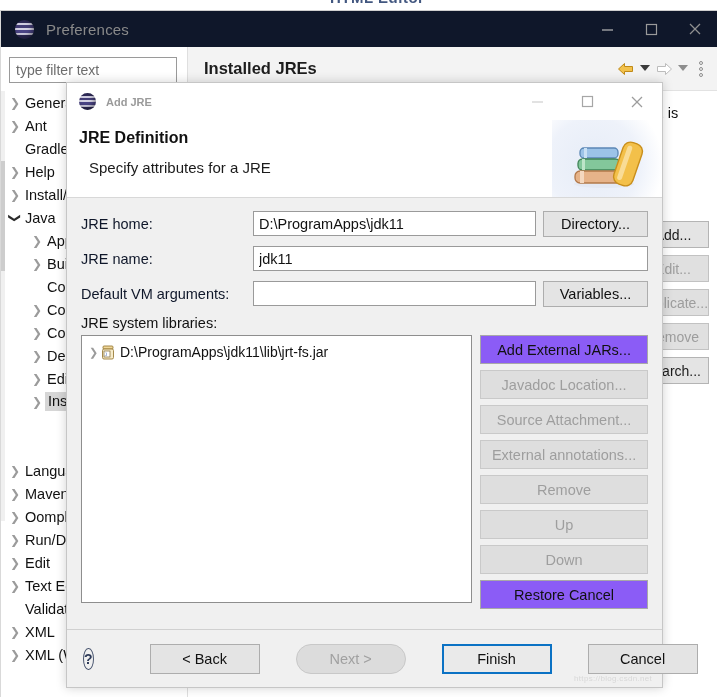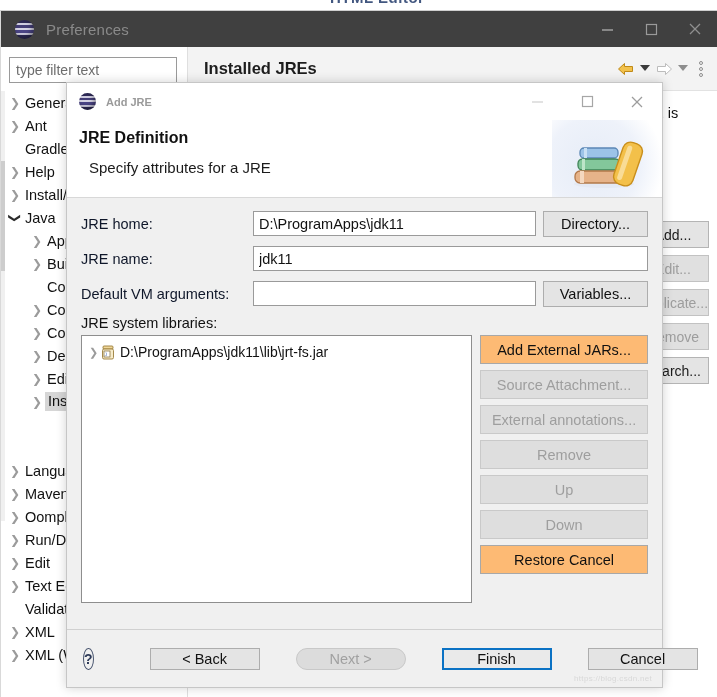--- a/index.html
+++ b/index.html
@@ -22,21 +22,21 @@
     white-space:nowrap; letter-spacing:.5px;
   }
   .top-strip .rule { position:absolute; left:0; top:10px; width:717px; height:1px; background:#cfcfcf; }
 
   
   .prefs-window {
     position:absolute; left:0; top:11px; width:717px; height:686px;
     background:#ffffff; border-left:1px solid #d9d9d9;
   }
   .prefs-titlebar {
-    position:relative; height:36px; background:#404040;
+    position:relative; height:36px; background:#0f172a;
     display:flex; align-items:center;
   }
   .eclipse-logo {
     width:19px; height:19px; margin-left:14px; border-radius:50%;
     background:
       linear-gradient(#2e2a57 0 18%, #cfcde0 18% 28%, #433d76 28% 44%,
                       #d5d3e4 44% 54%, #4b4586 54% 70%, #cecce0 70% 80%, #2d2a56 80% 100%);
     position:relative; flex:0 0 auto;
     box-shadow: inset -2px -2px 4px rgba(0,0,0,.35);
   }
@@ -156,39 +156,39 @@
   .libs-tree {
     width:396px; height:268px; background:#fff; border:1px solid #8e8e8e;
     padding:6px 0 0 4px; overflow:hidden;
   }
   .lib-row { display:flex; align-items:center; height:20px; font-size:14px; color:#111; }
   .lib-row .arrow { width:15px; text-align:center; color:#9b9b9b; font-size:11px; }
   .jar-icon { width:14px; height:15px; margin-right:5px; position:relative; flex:0 0 auto;}
 
   .libs-btns { display:flex; flex-direction:column; gap:6px; width:170px; }
   .lbtn {
-    height:29px; border:1px solid #a8a8a8; background:#fdba74; font-size:14.5px; color:#111;
+    height:29px; border:1px solid #a8a8a8; background:#8b5cf6; font-size:14.5px; color:#111;
     font-family:"Liberation Sans", sans-serif;
     display:flex; align-items:center; justify-content:center;
   }
   .lbtn.dis { color:#9e9e9e; background:#dedede; border-color:#c9c9c9; }
 
   .dlg-footer {
     position:absolute; left:0; right:0; bottom:0; height:58px;
     border-top:1px solid #d0d0d0; background:#f0f0f0;
     display:flex; align-items:center;
   }
   .help-icon {
     margin-left:16px; width:22px; height:22px; border:1.6px solid #4a5670; border-radius:50%;
     display:flex; align-items:center; justify-content:center;
     font-size:14px; color:#2d3a58; font-weight:bold;
   }
   .foot-btns { margin-left:28px; display:flex; gap:8px; align-items:center; }
   .fbtn2 {
-    width:110px; height:22px; border:1px solid #adadad; background:#e4e4e4;
+    width:110px; height:30px; border:1px solid #adadad; background:#e4e4e4;
     font-size:14.5px; color:#111; font-family:"Liberation Sans", sans-serif;
     display:flex; align-items:center; justify-content:center;margin-left:28px;
   }
   .fbtn2.dis { color:#a0a0a0; background:#dcdcdc; border-color:#c8c8c8;border-radius:15px; }
   .fbtn2.def { border:2px solid #0b72c4; background:#eaeaea; }
   .watermark {
     position:absolute; right:10px; bottom:4px; font-size:8px; color:#d8d8d8;
     letter-spacing:.3px;
   }
 </style>
@@ -461,20 +461,21 @@
                 <rect x="2" y="1" width="10" height="3" rx="1" fill="#f0d89a" stroke="#9b7e3a" stroke-width=".9"></rect>
                 <rect x="1.5" y="4" width="11" height="10" rx="1.5" fill="#f7eccb" stroke="#9b7e3a" stroke-width=".9"></rect>
                 <rect x="3" y="6" width="6" height="6" fill="#fff" stroke="#7b6530" stroke-width=".7"></rect>
                 <text x="3.6" y="11" font-size="4.5" fill="#3b5ea8" font-family="monospace">J</text>
               </svg></span>
             <span>D:\ProgramApps\jdk11\lib\jrt-fs.jar</span>
           </div>
         </div>
       <div class="libs-btns" id="libs-btns">
           <div class="lbtn">Add External JARs...</div>
+          <div class="lbtn dis">Javadoc Location...</div>
           <div class="lbtn dis">Source Attachment...</div>
           <div class="lbtn dis">External annotations...</div>
           <div class="lbtn dis">Remove</div>
           <div class="lbtn dis">Up</div>
           <div class="lbtn dis">Down</div>
           <div class="lbtn">Restore Cancel</div>
         </div>
     </div>
 
     <div class="dlg-footer">

